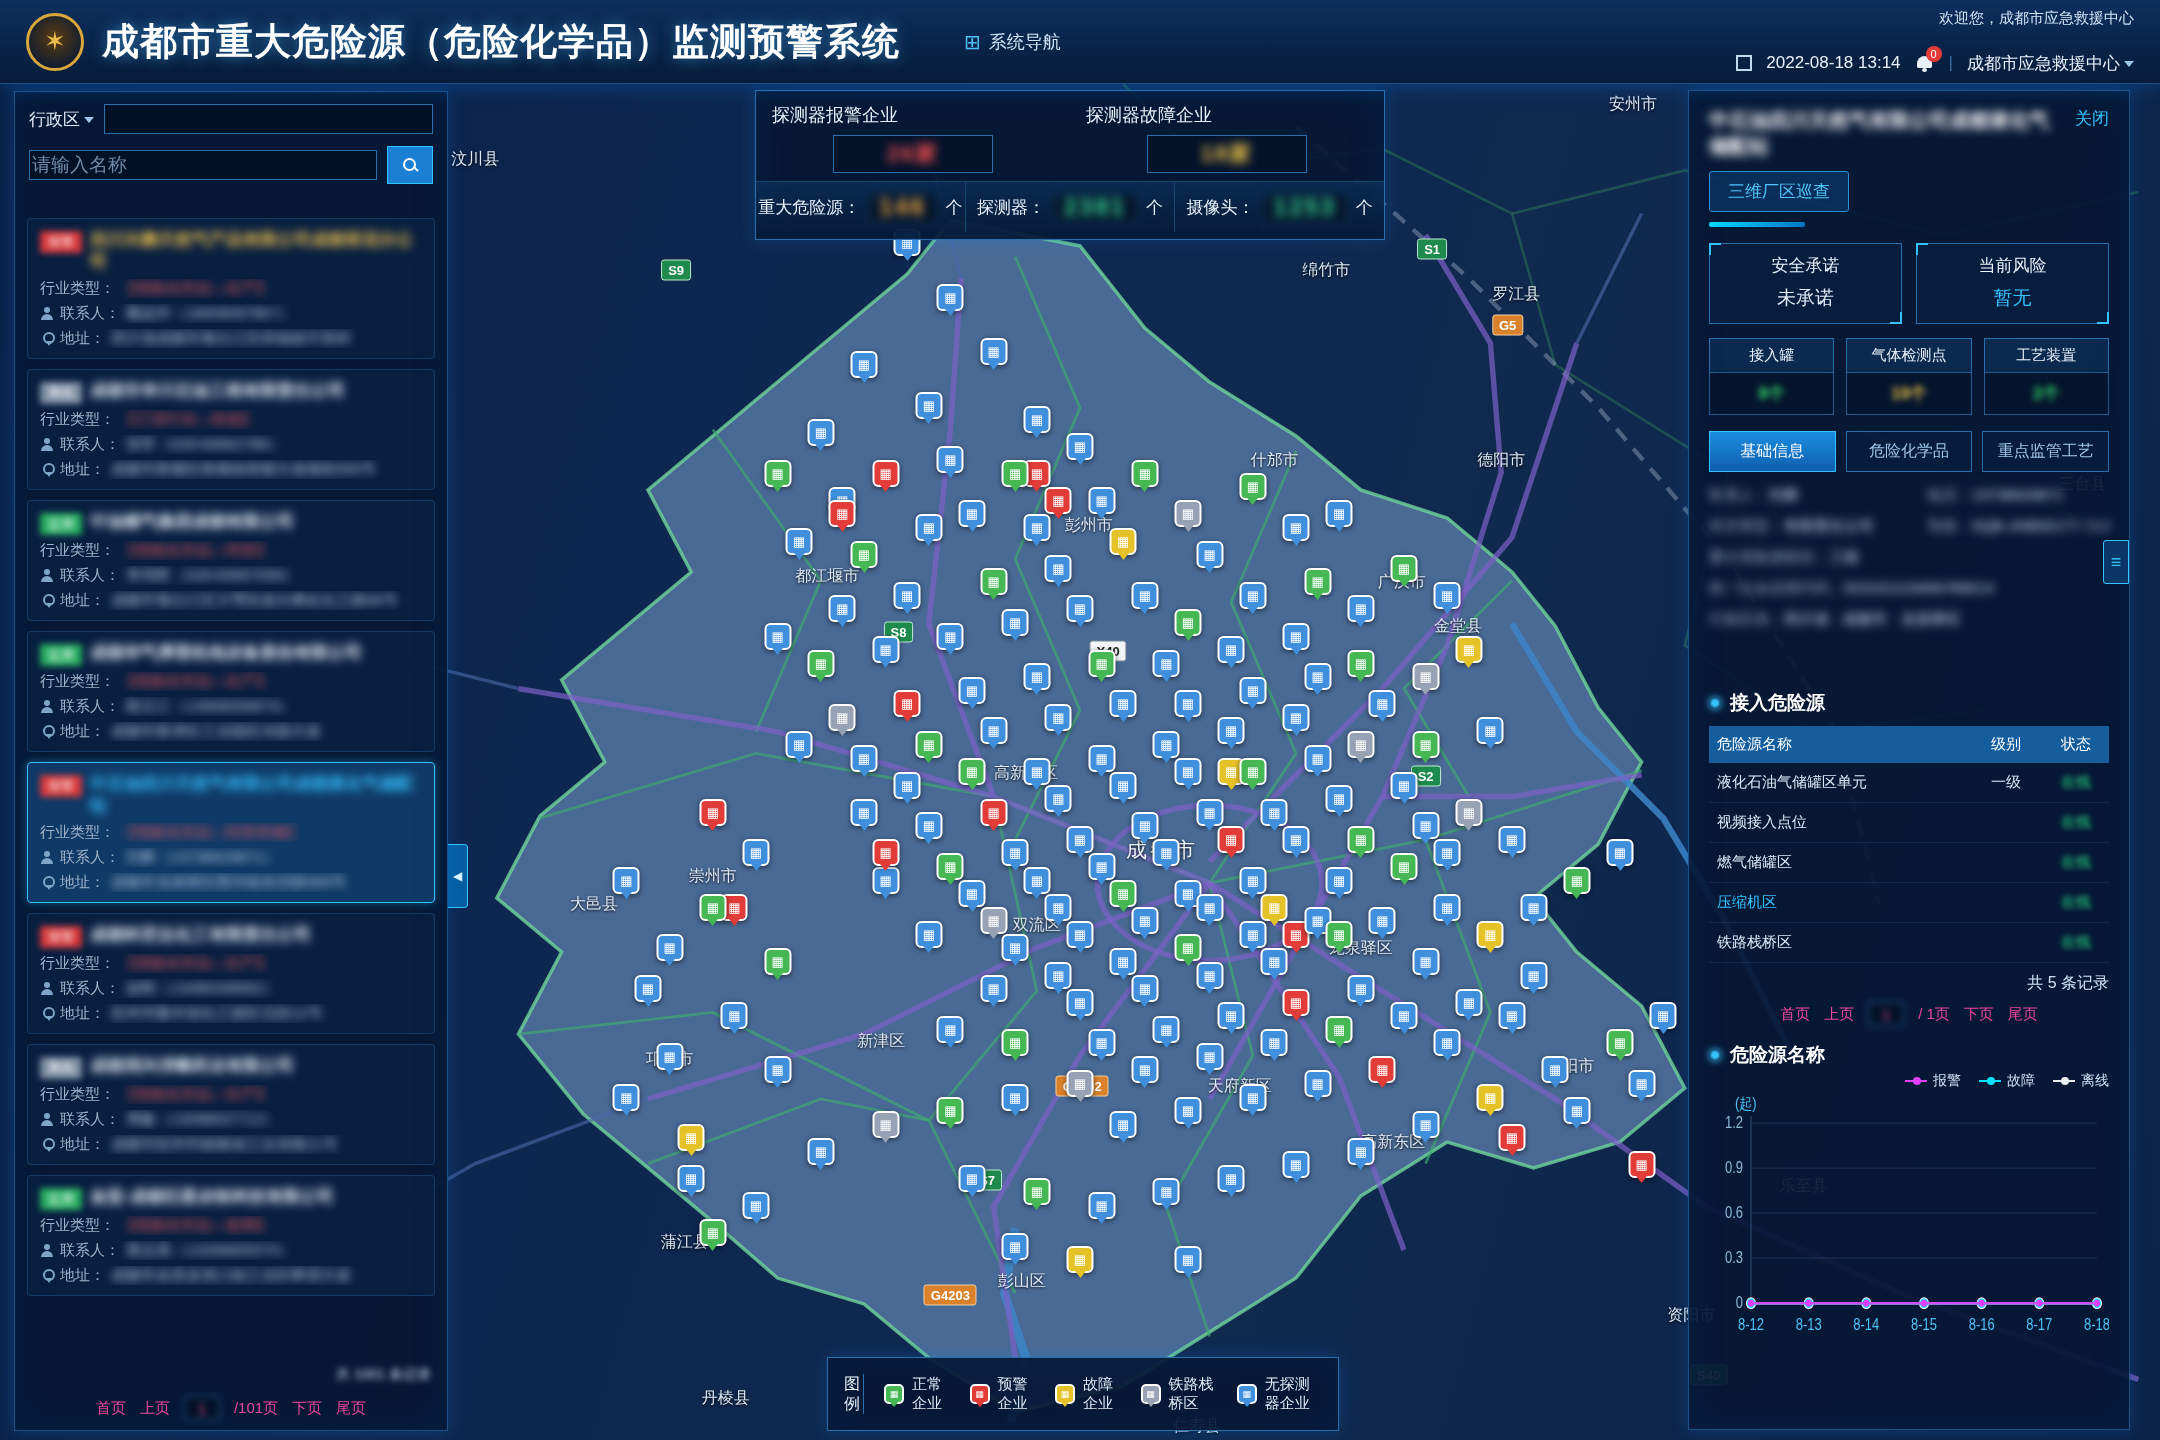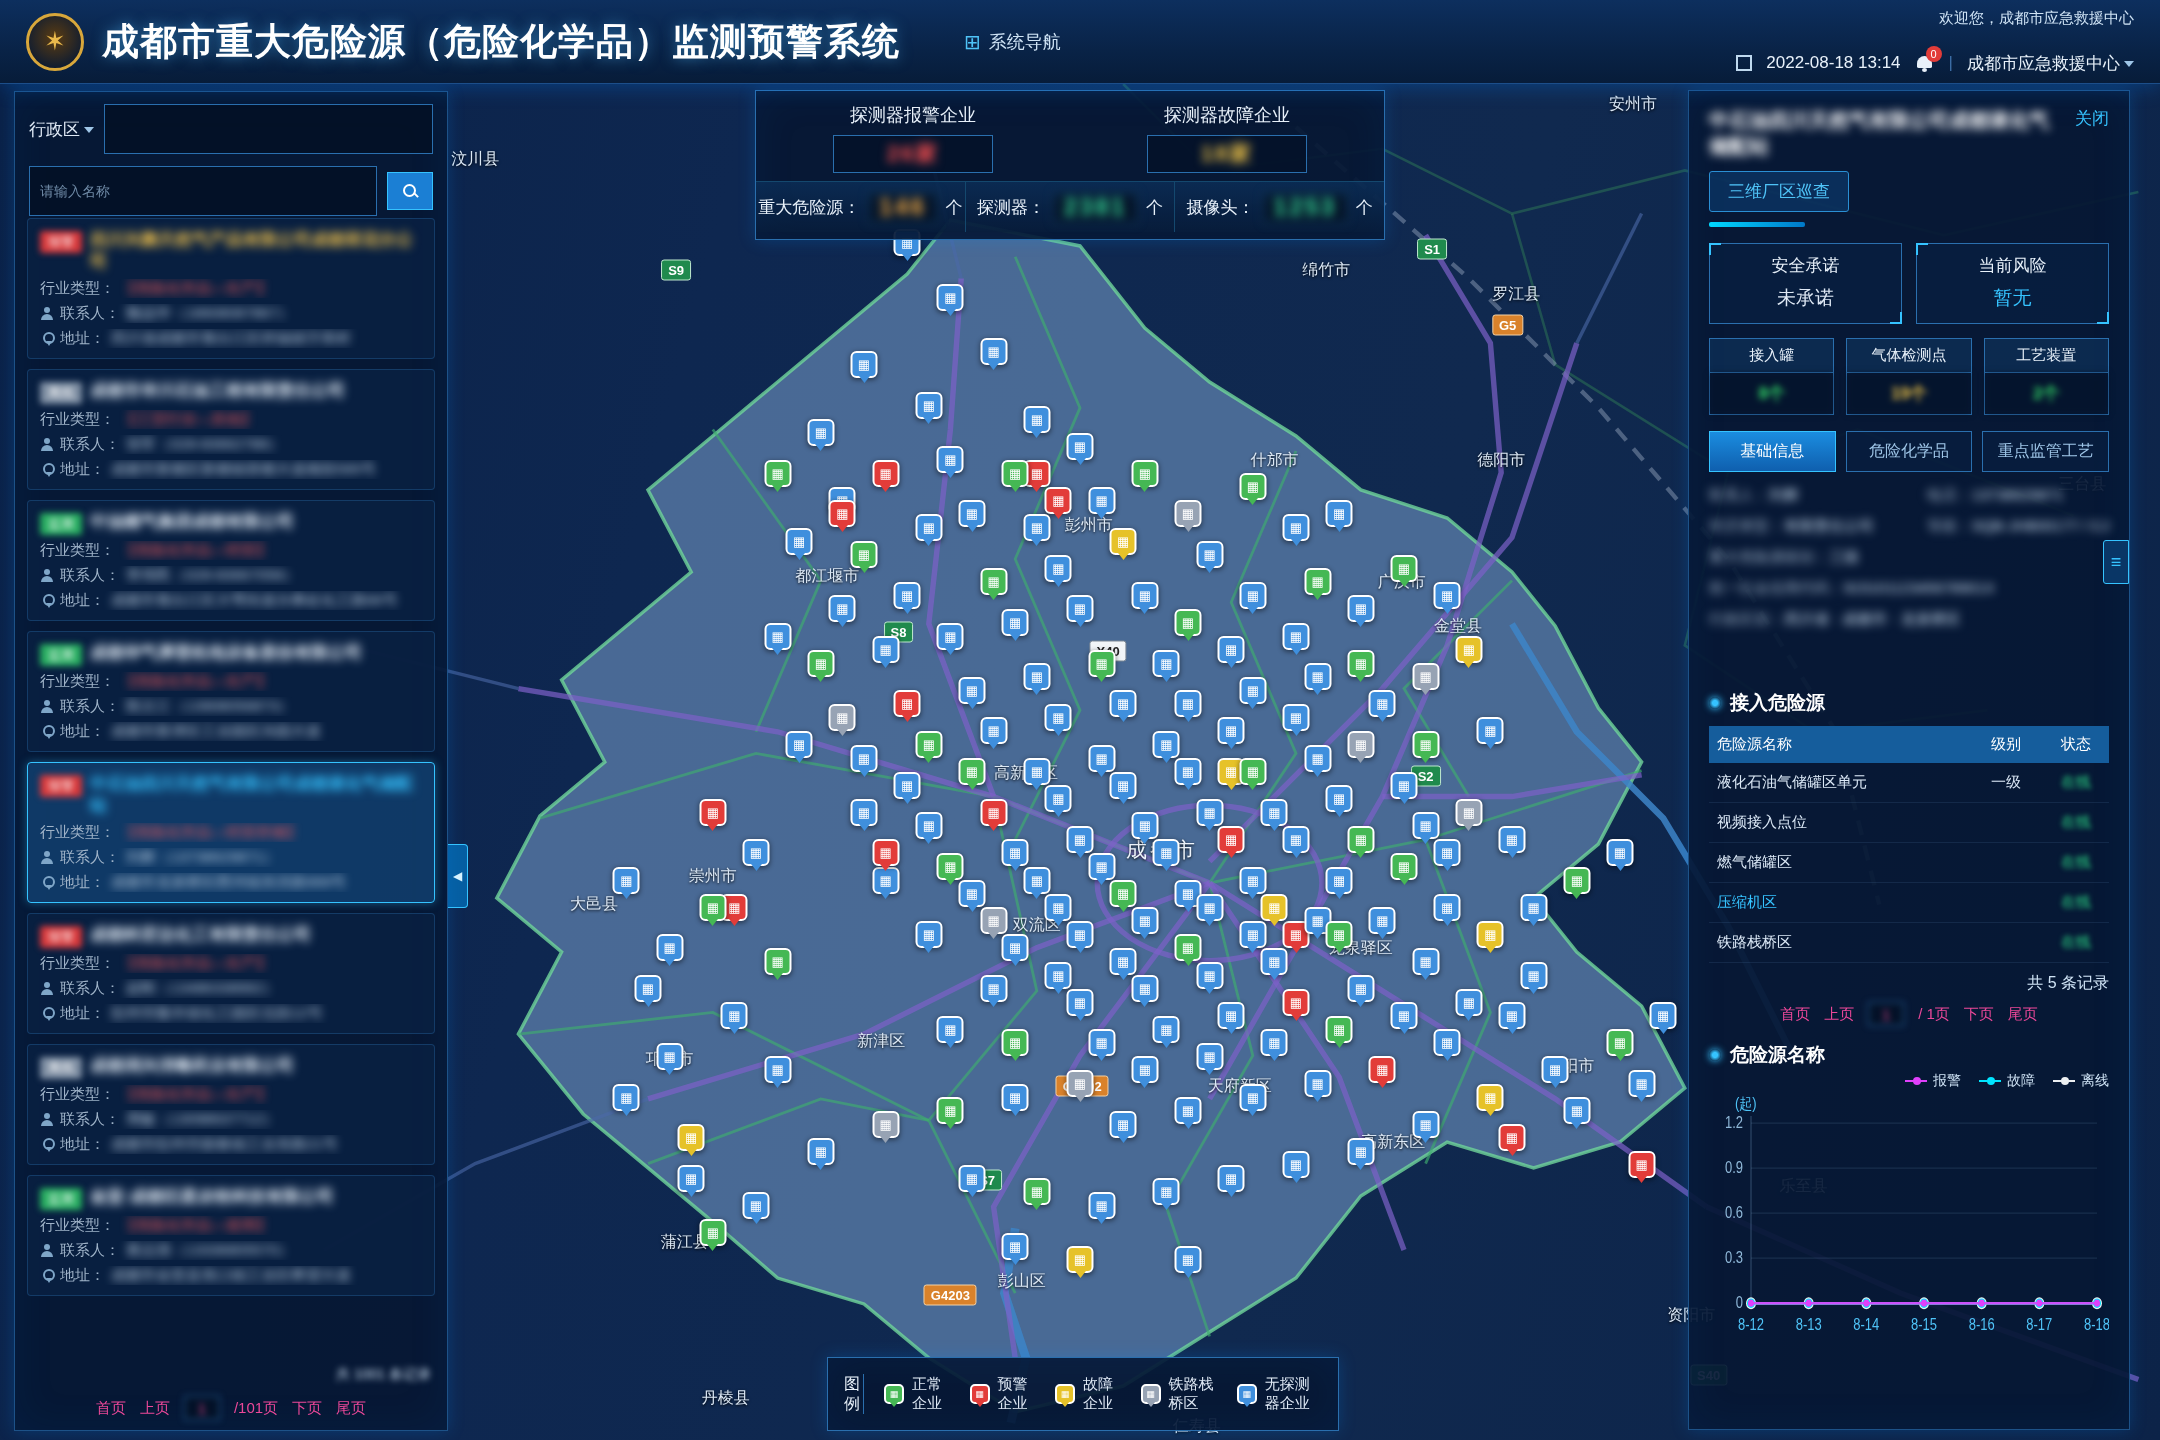--- a/index.html
+++ b/index.html
@@ -45,21 +45,21 @@
  border-left:none;color:#d6f2ff;display:flex;align-items:center;justify-content:center;font-size:12px;z-index:12;cursor:pointer;border-radius:0 4px 4px 0}
 
 
 .panel{position:absolute;background:rgba(6,24,52,.93);border:1px solid #1d5288;z-index:10;
  box-shadow:0 0 16px rgba(0,140,255,.22), inset 0 0 40px rgba(0,90,180,.10)}
 
 
 #left-panel{left:14px;top:91px;width:434px;height:1340px}
 .lp-row{display:flex;align-items:center;gap:10px;padding:12px 14px 0 14px}
 .district{font-size:17px;color:#dfe9f5;white-space:nowrap;cursor:pointer}
-.inp{flex:1;height:50px;background:rgba(3,16,36,.85);border:1px solid #2a6fae;color:#cfe3f5;padding:0 10px;font-size:14px;outline:none}
+.inp{flex:1;height:30px;background:rgba(3,16,36,.85);border:1px solid #2a6fae;color:#cfe3f5;padding:0 2px;font-size:19px;outline:none}
 .inp::placeholder{color:#6f8aa6}
 .search-btn{width:46px;height:38px;background:#1b7fd4;border:1px solid #35c3ff;display:flex;align-items:center;justify-content:center;cursor:pointer;flex:none}
 .i-search{width:14px;height:14px;position:relative;display:inline-block}
 .i-search::before{content:"";position:absolute;left:0;top:0;width:9px;height:9px;border:2px solid #fff;border-radius:50%}
 .i-search::after{content:"";position:absolute;left:10px;top:10px;width:6px;height:2px;background:#fff;transform:rotate(45deg)}
 #company-list{position:absolute;left:0;right:0;top:112px;bottom:76px;overflow:hidden;padding:4px 0}
 .card{margin:10px 12px;background:rgba(10,34,68,.75);border:1px solid rgba(42,111,174,.35);border-radius:4px;padding:10px 12px;cursor:pointer}
 .card.selected{border-color:#35c3ff;background:rgba(18,64,110,.85);box-shadow:0 0 10px rgba(53,195,255,.4)}
 .card-line1{display:flex;align-items:flex-start;gap:8px}
 .badge{font-size:13px;padding:2px 8px;border-radius:3px;color:#fff;flex:none;margin-top:2px}
@@ -77,21 +77,21 @@
 .i-pin::after{content:"";position:absolute;left:6px;top:9px;border:3px solid transparent;border-top:5px solid #7fa6c8}
 .lp-summary{position:absolute;left:0;right:16px;bottom:46px;text-align:right;font-size:14px;color:#cfe3f5}
 .pager{display:flex;justify-content:center;align-items:center;gap:14px;font-size:15px;color:#ec4899}
 #left-pager{position:absolute;left:0;right:0;bottom:10px}
 .pager span{cursor:pointer}
 .pinput{min-width:36px;height:24px;border:1px solid #2a6fae;background:rgba(3,16,36,.85);text-align:center;line-height:24px;display:inline-block}
 
 
 #stats-panel{left:755px;top:90px;width:630px;height:150px;border-color:#2a6fae}
 #stat-cards{display:flex}
-.stat-card{flex:1;text-align:center;padding:12px 0 8px}
+.stat-card{flex:1;padding:12px 16px 8px}
 .stat-card .slabel{font-size:18px;color:#e8f1fa}
 .numbox{margin:8px auto 0;width:160px;height:38px;border:1px solid #2a6fae;background:rgba(4,18,40,.85);
  display:flex;align-items:center;justify-content:center;font-size:22px;font-weight:bold;letter-spacing:2px}
 #stat-counters{display:flex;border-top:1px solid #14486e;background:linear-gradient(180deg,rgba(14,60,110,.5),rgba(8,30,60,.5))}
 .counter{flex:1;display:flex;align-items:center;justify-content:center;gap:8px;height:50px;border-left:1px solid #14486e;font-size:17px;color:#e8f1fa}
 .counter:first-child{border-left:none}
 .counter .cvalue{font-size:23px;font-weight:bold;letter-spacing:3px;padding:1px 10px;background:rgba(0,0,0,.4);border:1px solid #16527f}
 
 
 #legend-panel{left:827px;top:1357px;width:512px;height:74px;display:flex;align-items:center;padding:0 16px;gap:20px;border-color:#2a6fae}

